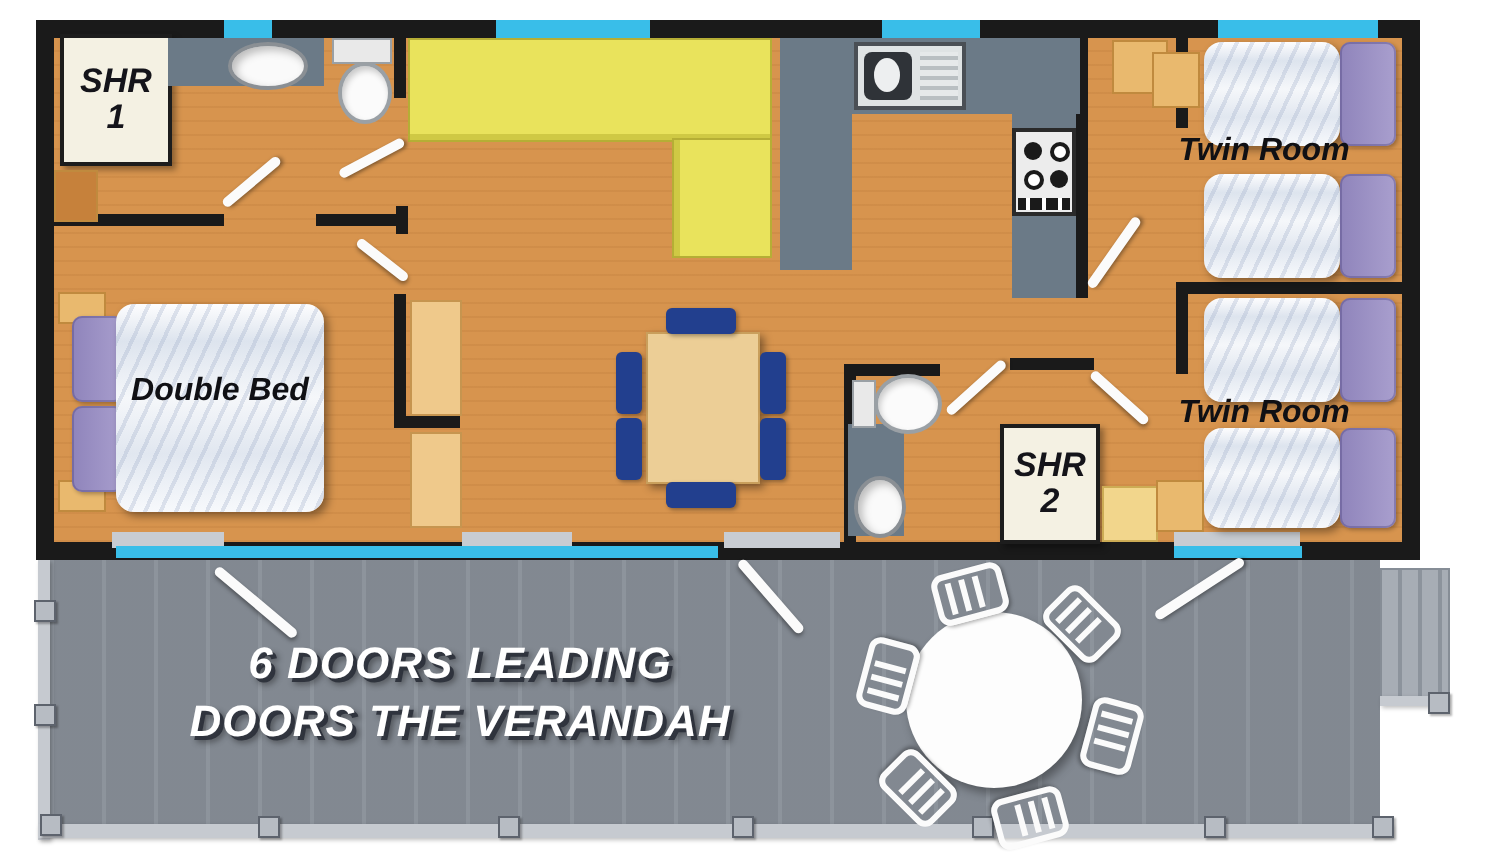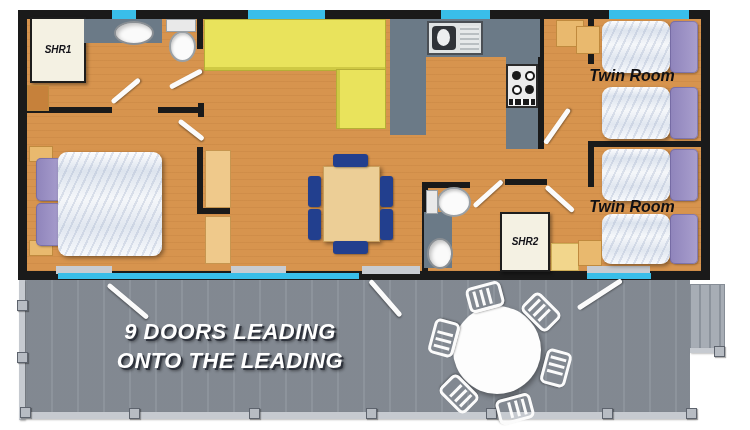--- a/index.html
+++ b/index.html
@@ -26,22 +26,22 @@
         border:9px solid var(--wall,#1A1A1A);box-sizing:border-box;
         background-image:repeating-linear-gradient(0deg,rgba(120,60,10,.08) 0 1px,transparent 1px 7px);}
   .win{height:9px;top:10px;background:var(--window,#39BEE9);}
   .winb{height:6px;top:273px;background:var(--window,#39BEE9);}
   .thr{height:8px;top:266px;background:#C8CCD2;}
   .wall{background:var(--wall,#1A1A1A);}
   .swing{height:5px;background:#FBFBFB;border-radius:3px;transform-origin:left center;
          box-shadow:1px 1px 2px rgba(0,0,0,.4);}
   
   .shr{background:#F4F1E3;border:2px solid #1d1d1d;box-shadow:2px 2px 3px rgba(0,0,0,.35);
-       display:flex;flex-direction:row;align-items:center;justify-content:center;
-       font-weight:800;font-style:italic;color:#14141a;line-height:1.05;font-size:10px;}
+       display:flex;flex-direction:column;align-items:center;justify-content:center;
+       font-weight:800;font-style:italic;color:#14141a;line-height:1.05;font-size:17px;}
   .counter{background:var(--kitchen_counter,#6B7A87);}
   .oval{background:#FAFAFA;border:2px solid #8a8f94;border-radius:50%;
         box-shadow:inset 2px 2px 4px rgba(0,0,0,.25);}
   .toilet-c{background:#E9E9E9;border:1px solid #9aa0a5;}
   .toilet-b{background:#FBFBFB;border:2px solid #9aa0a5;border-radius:50%;
             box-shadow:inset 1px 2px 3px rgba(0,0,0,.2);}
   .sofa{background:var(--seating,#E9E35C);border:1px solid #b5ae35;box-shadow:inset 0 -3px 0 #cfc944;}
   .notebox{left:242px;top:38px;width:82px;height:108px;background:var(--note_box,#F1EADB);
            border:2px dashed #101010;box-sizing:border-box;display:flex;align-items:center;justify-content:center;
            text-align:center;font-weight:800;font-style:italic;font-size:13.5px;line-height:1.4;color:#14141a;}
@@ -84,22 +84,22 @@
   <div class="abs post" style="left:249px;top:408px;"></div>
   <div class="abs post" style="left:366px;top:408px;"></div>
   <div class="abs post" style="left:486px;top:408px;"></div>
   <div class="abs post" style="left:602px;top:408px;"></div>
   <div class="abs post" style="left:686px;top:408px;"></div>
   <div class="abs post" style="left:17px;top:300px;"></div>
   <div class="abs post" style="left:17px;top:352px;"></div>
   <div class="abs post" style="left:714px;top:346px;"></div>
 
   <div class="abs decktext">
-    <div>9 DOORS LEADING</div>
-    <div>ONTO THE LEADING</div>
+    <div>6 DOORS LEADING</div>
+    <div>DOORS THE VERANDAH</div>
   </div>
 
   <div class="abs rtable"></div>
   <div class="abs rchair" style="left:538px;top:355px;transform:rotate(105deg);">
       <i style="left:4px;"></i>
       <i style="left:11px;"></i>
       <i style="left:18px;"></i>
     </div>
   <div class="abs rchair" style="left:497px;top:396px;transform:rotate(165deg);">
       <i style="left:4px;"></i>
@@ -195,20 +195,21 @@
 
   <div class="abs wood" style="left:205px;top:150px;width:24px;height:56px;"></div>
   <div class="abs wood" style="left:205px;top:216px;width:24px;height:46px;"></div>
 
   <div class="abs cab" style="left:27px;top:85px;width:20px;height:24px;background:#C6813B;"></div>
   <div class="abs cab" style="left:29px;top:146px;width:22px;height:14px;"></div>
   <div class="abs cab" style="left:29px;top:240px;width:22px;height:14px;"></div>
   <div class="pillow" style="left:36px;top:158px;width:26px;height:43px;"></div>
   <div class="pillow" style="left:36px;top:203px;width:26px;height:43px;"></div>
   <div class="duvet" style="left:58px;top:152px;width:104px;height:104px;"></div>
+  <div class="abs rlabel" style="left:62px;top:186px;width:96px;font-size:16px;line-height:1.2;">Double Bed</div>
 
   <div class="abs counter" style="left:424px;top:212px;width:28px;height:56px;"></div>
   <div class="abs oval" style="left:427px;top:238px;width:22px;height:27px;"></div>
   <div class="abs toilet-c" style="left:426px;top:190px;width:10px;height:22px;"></div>
   <div class="abs toilet-b" style="left:437px;top:187px;width:30px;height:26px;"></div>
   <div class="abs shr" style="left:500px;top:212px;width:46px;height:56px;">
     <span>SHR</span>
     <span>2</span>
   </div>
   <div class="abs cabY" style="left:551px;top:243px;width:26px;height:26px;"></div>

